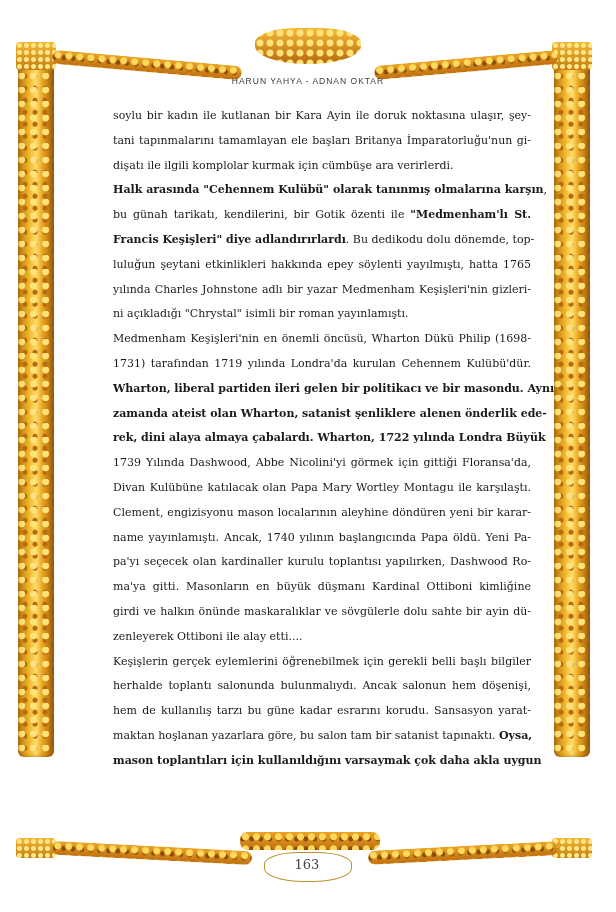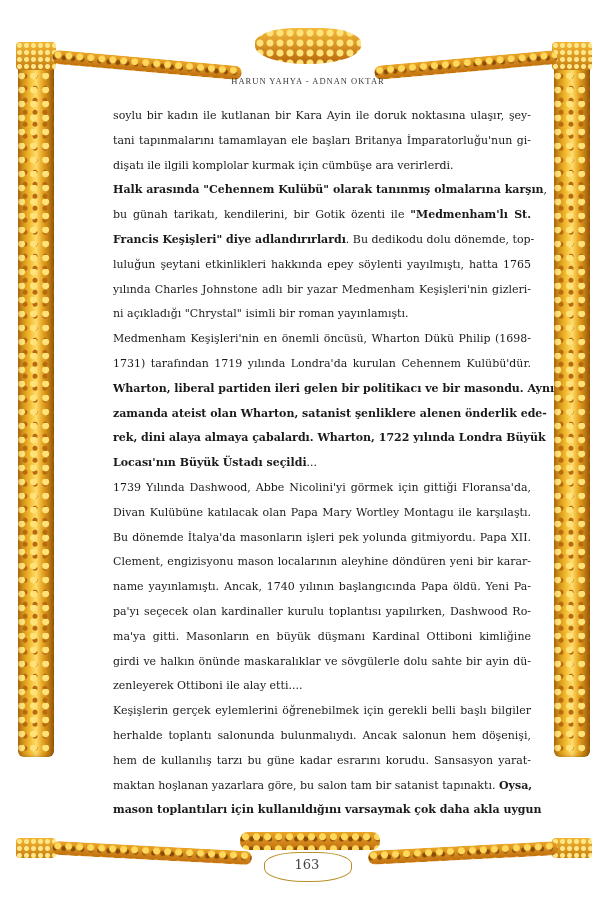--- a/index.html
+++ b/index.html
@@ -38,21 +38,21 @@
   .garland.bot-right { left:368px; top:846px; width:190px; transform:rotate(-3deg); }
   .garland.bot-center { left:240px; top:832px; width:140px; transform:none; height:18px; }
 
   .crest { position:absolute; left:255px; top:28px; width:106px; height:36px; border-radius:40% 40% 50% 50%;
     background:
       radial-gradient(circle, #ffe27a 0 3px, transparent 4px) 0 0/10px 10px,
       linear-gradient(180deg, #f4bb3a, #b8680c);
   }
 
   .header-text { position:absolute; left:0; width:616px; top:76px; text-align:center;
-    font-family:Liberation Serif, serif; font-size:8.5px; letter-spacing:1px; color:#3a3a3a; }
+    font-family:Liberation Sans, sans-serif; font-size:8.5px; letter-spacing:1px; color:#3a3a3a; }
 
   .page-cartouche { position:absolute; left:264px; top:852px; width:86px; height:28px;
     border:1.5px solid #b9912a; border-radius:40% 40% 45% 45%; background:#fff; }
   .page-number { position:absolute; left:264px; top:857px; width:86px; text-align:center;
     font-family:"DejaVu Serif", serif; font-size:13px; color:#444; }
 
   
   .content { position:absolute; left:113px; top:104px; width:418px; font-size:11px; line-height:24.8px; color:#1a1a1a; text-align:justify; }
   .content p { margin:0; }
   .content b { font-weight:bold; }
@@ -92,26 +92,24 @@
         <span class="line"><span>luluğun şeytani etkinlikleri hakkında epey söylenti yayılmıştı, hatta 1765</span></span>
         <span class="line"><span>yılında Charles Johnstone adlı bir yazar Medmenham Keşişleri'nin gizleri-</span></span>
         <span class="line last"><span>ni açıkladığı "Chrystal" isimli bir roman yayınlamıştı.</span></span>
       </p>
       <p>
         <span class="line"><span>Medmenham Keşişleri'nin en önemli öncüsü, Wharton Dükü Philip (1698-</span></span>
         <span class="line"><span>1731) tarafından 1719 yılında Londra'da kurulan Cehennem Kulübü'dür.</span></span>
         <span class="line"><b>Wharton, liberal partiden ileri gelen bir politikacı ve bir masondu. Aynı</b></span>
         <span class="line"><b>zamanda ateist olan Wharton, satanist şenliklere alenen önderlik ede-</b></span>
         <span class="line"><b>rek, dini alaya almaya çabalardı. Wharton, 1722 yılında Londra Büyük</b></span>
-        <span class="line last"><b>Locası'nın Büyük Üstadı seçildi</b><span>...</span></span>
       </p>
       <p>
         <span class="line"><span>1739 Yılında Dashwood, Abbe Nicolini'yi görmek için gittiği Floransa'da,</span></span>
         <span class="line"><span>Divan Kulübüne katılacak olan Papa Mary Wortley Montagu ile karşılaştı.</span></span>
-        <span class="line"><span>Bu dönemde İtalya'da masonların işleri pek yolunda gitmiyordu. Papa XII.</span></span>
         <span class="line"><span>Clement, engizisyonu mason localarının aleyhine döndüren yeni bir karar-</span></span>
         <span class="line"><span>name yayınlamıştı. Ancak, 1740 yılının başlangıcında Papa öldü. Yeni Pa-</span></span>
         <span class="line"><span>pa'yı seçecek olan kardinaller kurulu toplantısı yapılırken, Dashwood Ro-</span></span>
         <span class="line"><span>ma'ya gitti. Masonların en büyük düşmanı Kardinal Ottiboni kimliğine</span></span>
         <span class="line"><span>girdi ve halkın önünde maskaralıklar ve sövgülerle dolu sahte bir ayin dü-</span></span>
         <span class="line last"><span>zenleyerek Ottiboni ile alay etti....</span></span>
       </p>
       <p>
         <span class="line"><span>Keşişlerin gerçek eylemlerini öğrenebilmek için gerekli belli başlı bilgiler</span></span>
         <span class="line"><span>herhalde toplantı salonunda bulunmalıydı. Ancak salonun hem döşenişi,</span></span>

